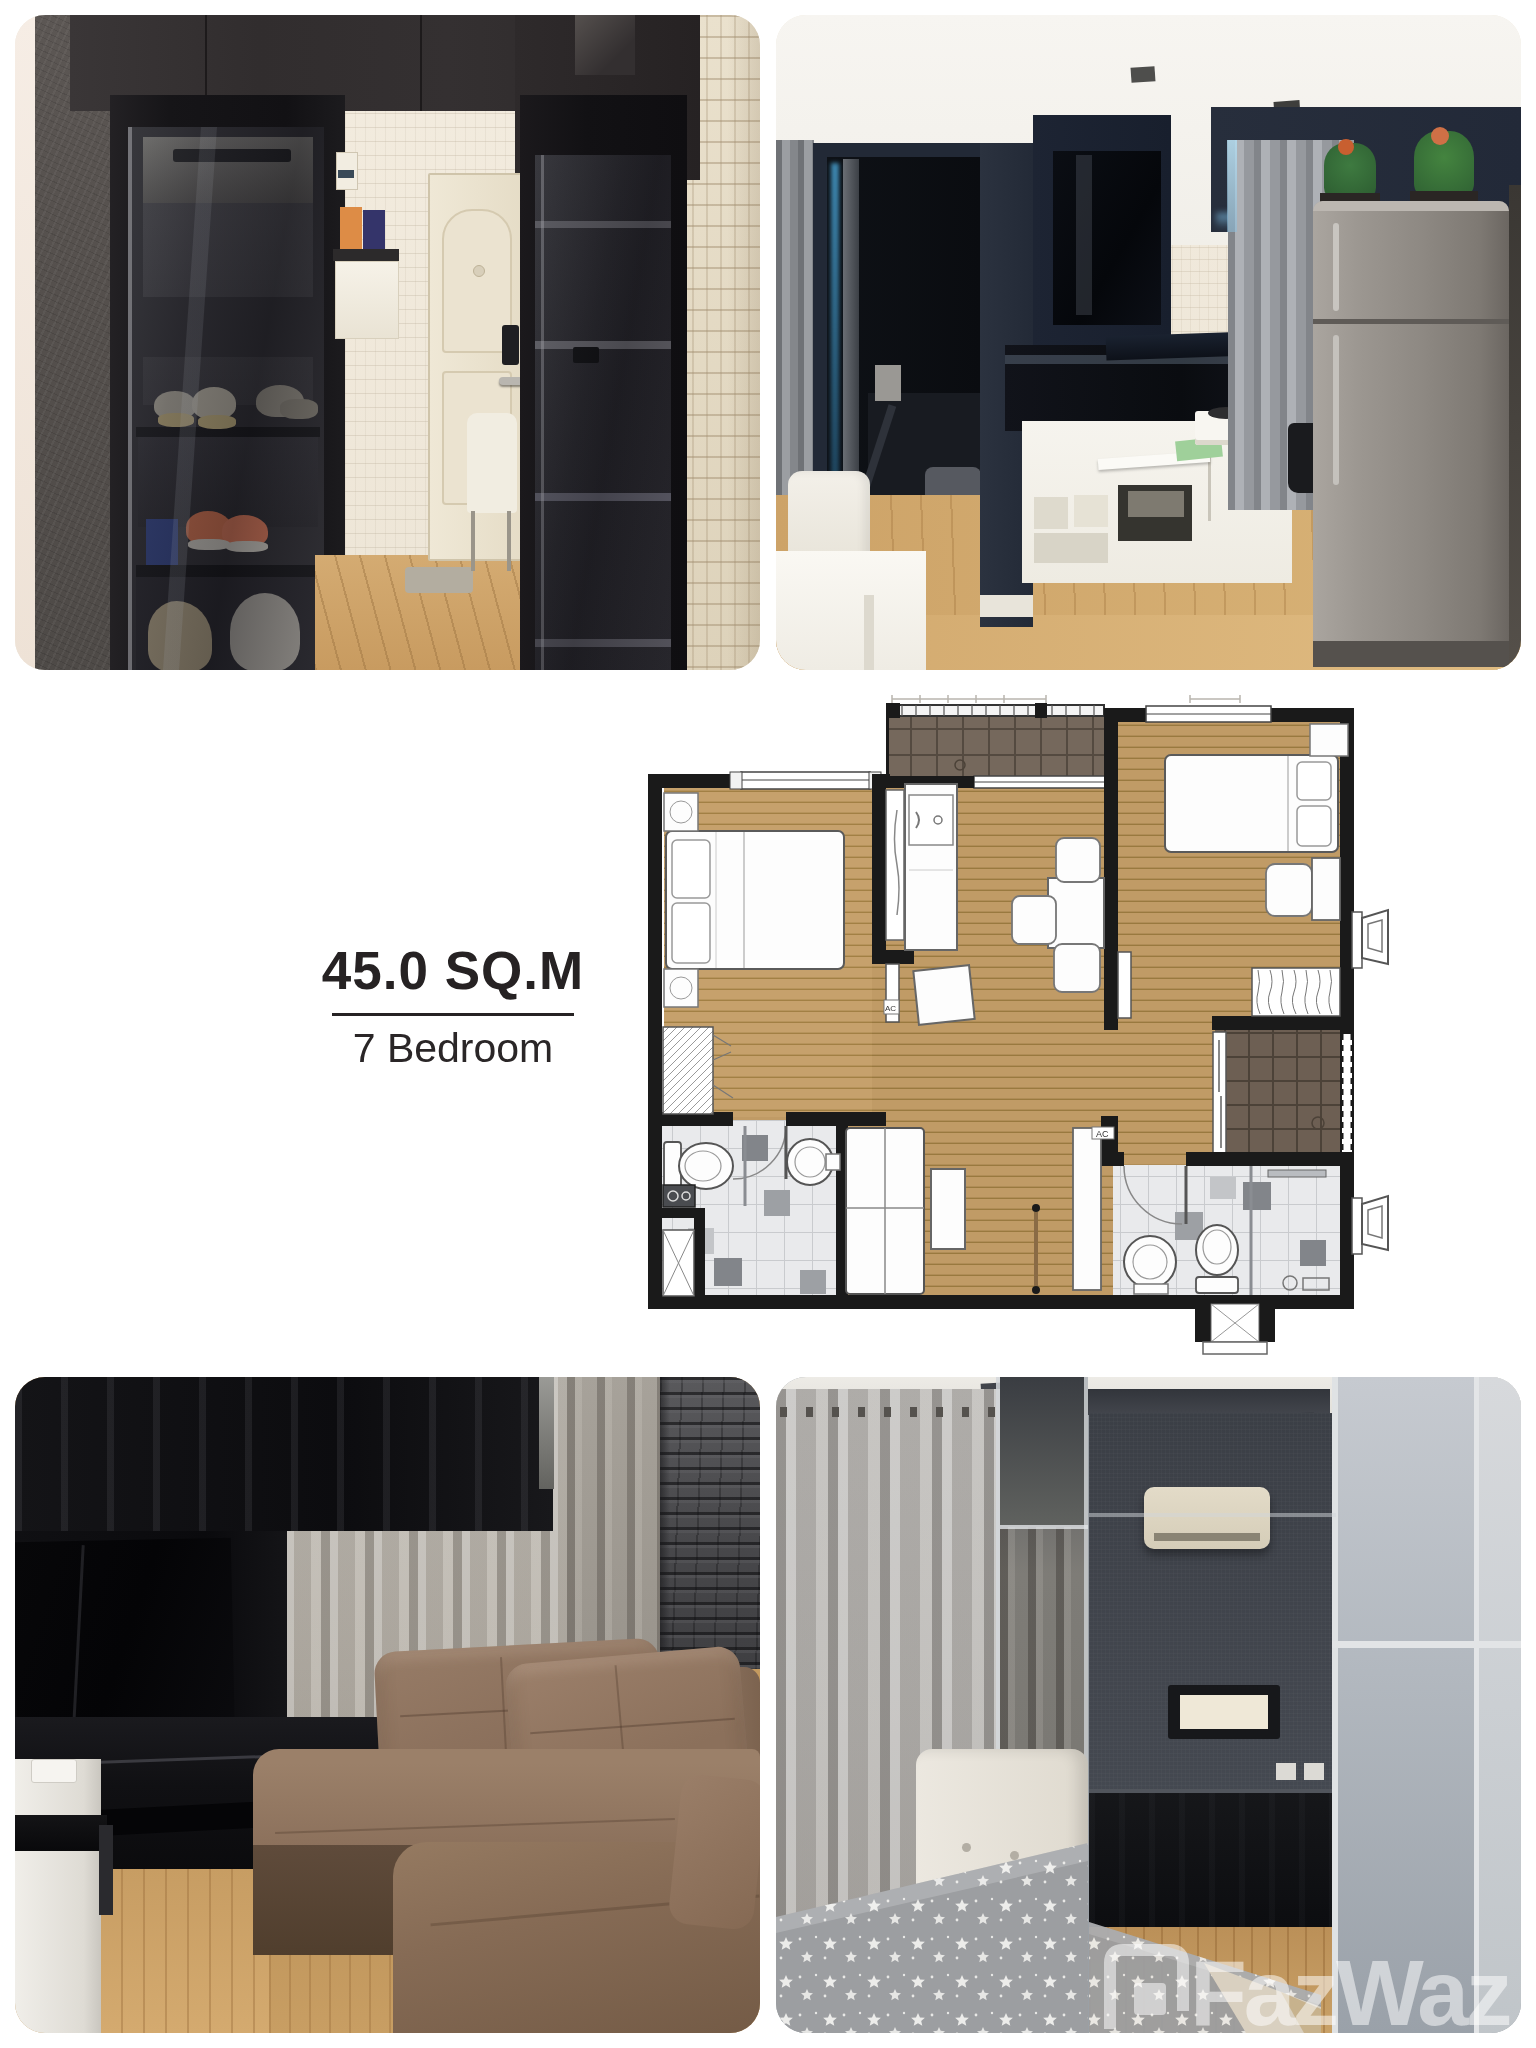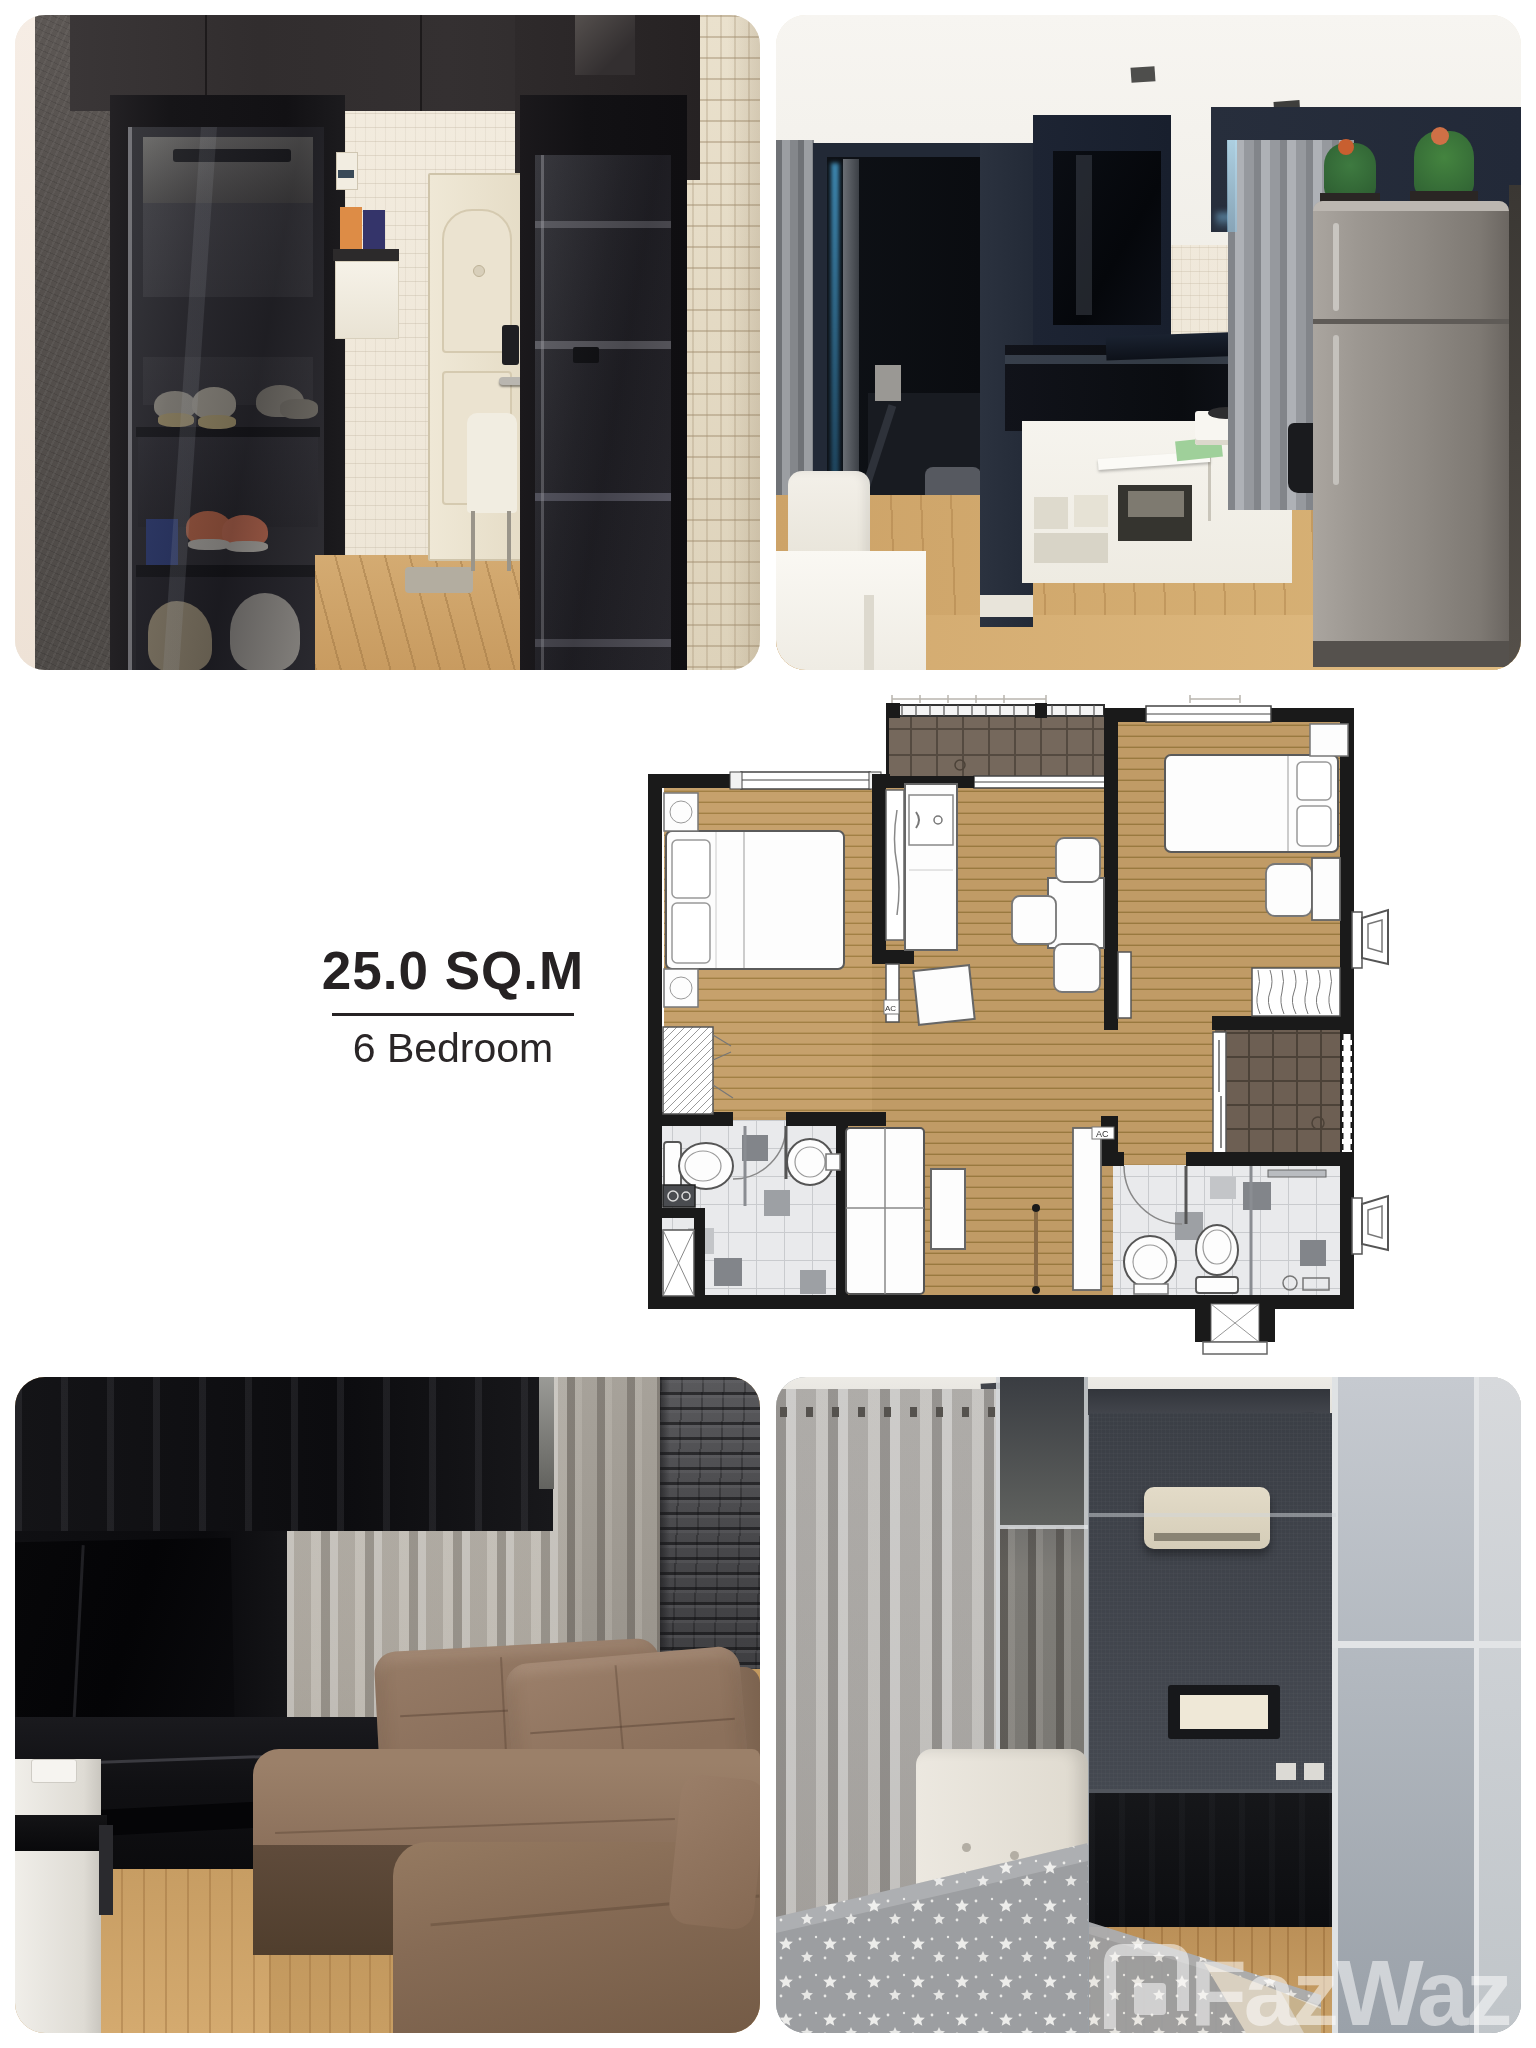--- a/index.html
+++ b/index.html
@@ -538,23 +538,23 @@
     <text x="1096" y="1137" font-size="9" fill="#333" font-family="Liberation Sans">AC</text>
   </g>
 
   <g>
     <rect x="884" y="1000" width="15" height="14" fill="#fff" stroke="#777" stroke-width="1"></rect>
     <text x="885" y="1011" font-size="8" fill="#333" font-family="Liberation Sans">AC</text>
   </g>
 </svg>
 
 <div class="abs" style="left:253px;top:940px;width:400px;text-align:center;">
-  <div style="font-size:53px;font-weight:bold;color:#262223;letter-spacing:1px;">25.0 SQ.M</div>
+  <div style="font-size:53px;font-weight:bold;color:#262223;letter-spacing:1px;">45.0 SQ.M</div>
   <div style="height:3px;background:#262223;margin:12px 79px 9px 79px;"></div>
-  <div style="font-size:41px;color:#2a2627;">6 Bedroom</div>
+  <div style="font-size:41px;color:#2a2627;">7 Bedroom</div>
 </div>
 
 <div class="photo" id="p3" style="left:15px;top:1377px;width:745px;height:656px;background:#c49a5f;">
 
   <div class="abs" style="left:218px;top:0;width:442px;height:480px;background:
     repeating-linear-gradient(90deg, rgba(84,78,70,0.30) 0 9px, rgba(255,255,255,0.22) 9px 17px, rgba(120,112,100,0.12) 17px 34px, rgba(236,232,224,0.25) 34px 44px),
     linear-gradient(180deg,#bcb8b1 0%,#b2ada5 60%,#a8a39b 100%);"></div>
 
   <div class="abs" style="left:552px;top:0;width:108px;height:310px;background:
     repeating-linear-gradient(90deg, rgba(70,64,58,0.35) 0 8px, rgba(230,226,218,0.18) 8px 15px, transparent 15px 30px),

